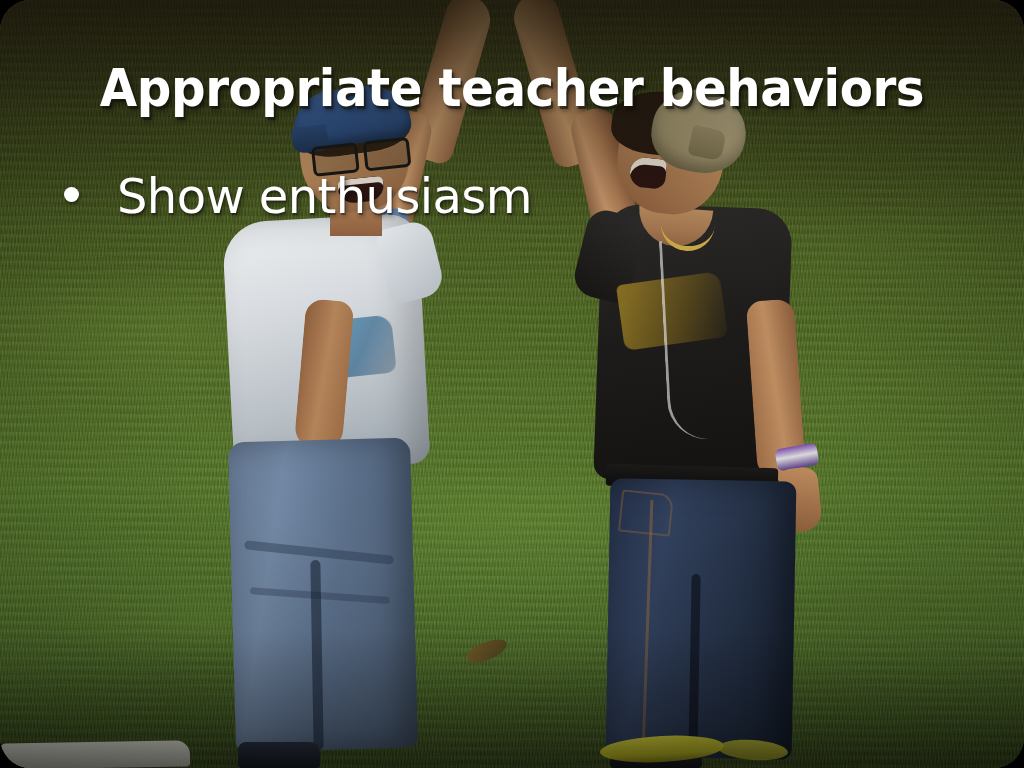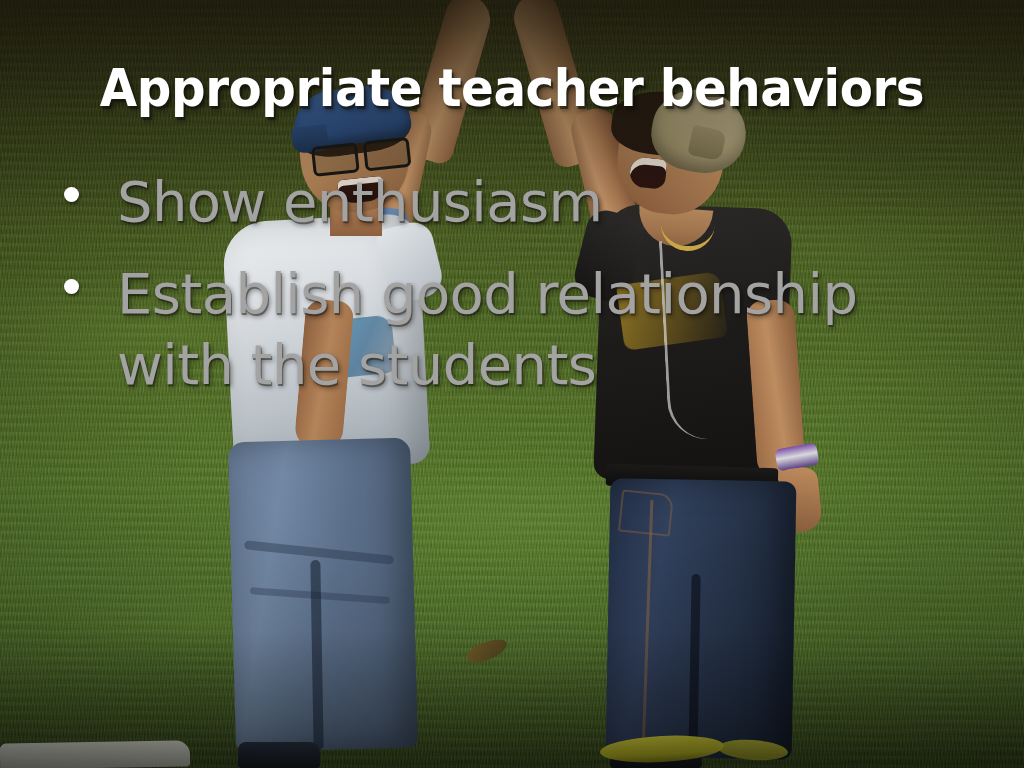--- a/index.html
+++ b/index.html
@@ -7,20 +7,21 @@
     padding: 0;
     background: #000;
   }
   .slide {
     position: relative;
     width: 1024px;
     height: 768px;
     overflow: hidden;
     font-family: "DejaVu Sans", sans-serif;
     background: #3a4018;
+    border-radius: 31px;
   }
 
   
   .photo {
     position: absolute;
     inset: 0;
     overflow: hidden;
   }
   .grass {
     position: absolute;
@@ -408,24 +409,24 @@
   .bullet-dot {
     flex: 0 0 auto;
     width: 15px;
     height: 15px;
     border-radius: 50%;
     background: #ffffff;
     margin: 21px 38px 0 8px;
     box-shadow: 1px 2px 3px rgba(0,0,0,0.45);
   }
   .bullet-text {
-    color: #a3a3a3;
+    color: #ffffff;
     font-family: "DejaVu Sans", sans-serif;
     font-weight: 400;
-    font-size: 56px;
+    font-size: 48px;
     line-height: 1.28;
     letter-spacing: -0.6px;
     transform-origin: left top;
     text-shadow:
       1px 2px 0 rgba(25,22,12,0.45),
       2px 3px 5px rgba(0,0,0,0.45);
   }
 </style>
 </head>
 <body>
@@ -493,21 +494,17 @@
     <h1 class="slide-title">Appropriate teacher behaviors</h1>
 
     <ul class="bullets">
 
       <li class="bullet">
         <span class="bullet-dot"></span>
         <span class="bullet-text">Show enthusiasm</span>
       </li>
 
 
-      <li class="bullet">
-        <span class="bullet-dot"></span>
-        <span class="bullet-text">Establish good relationship with the students</span>
-      </li>
 
 
     </ul>
   </div>
 </div>
 
 </body></html>

